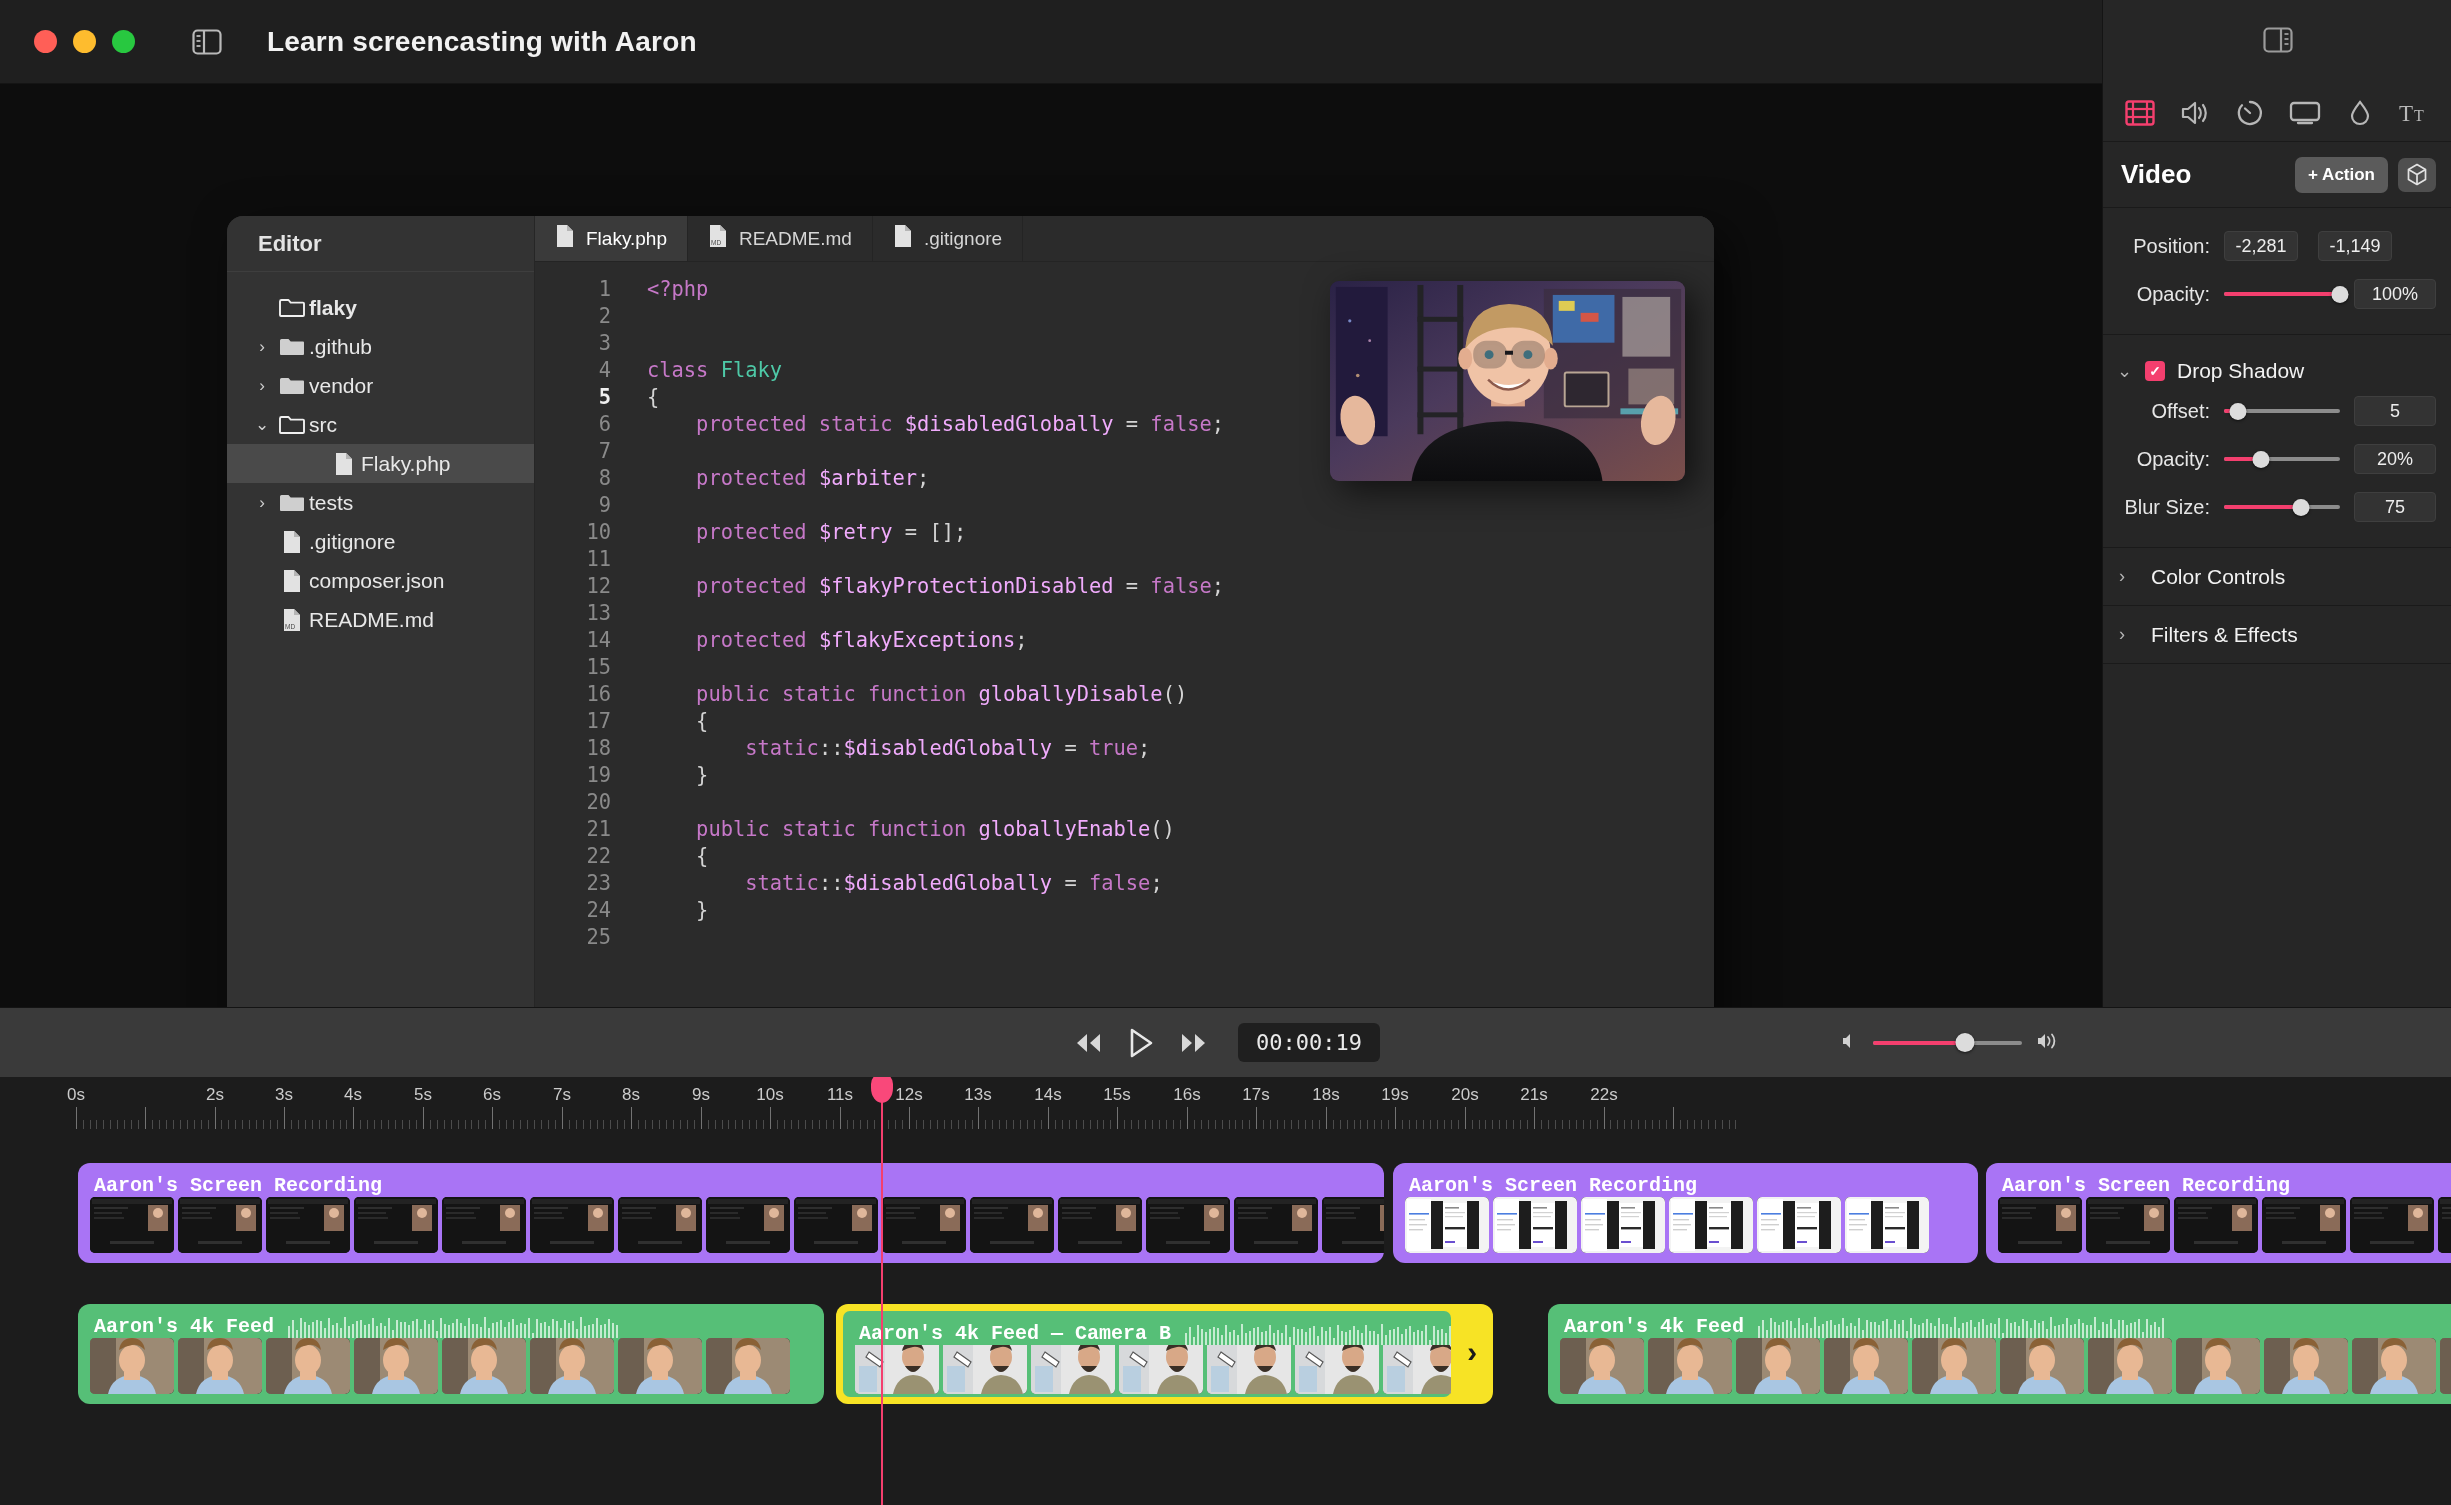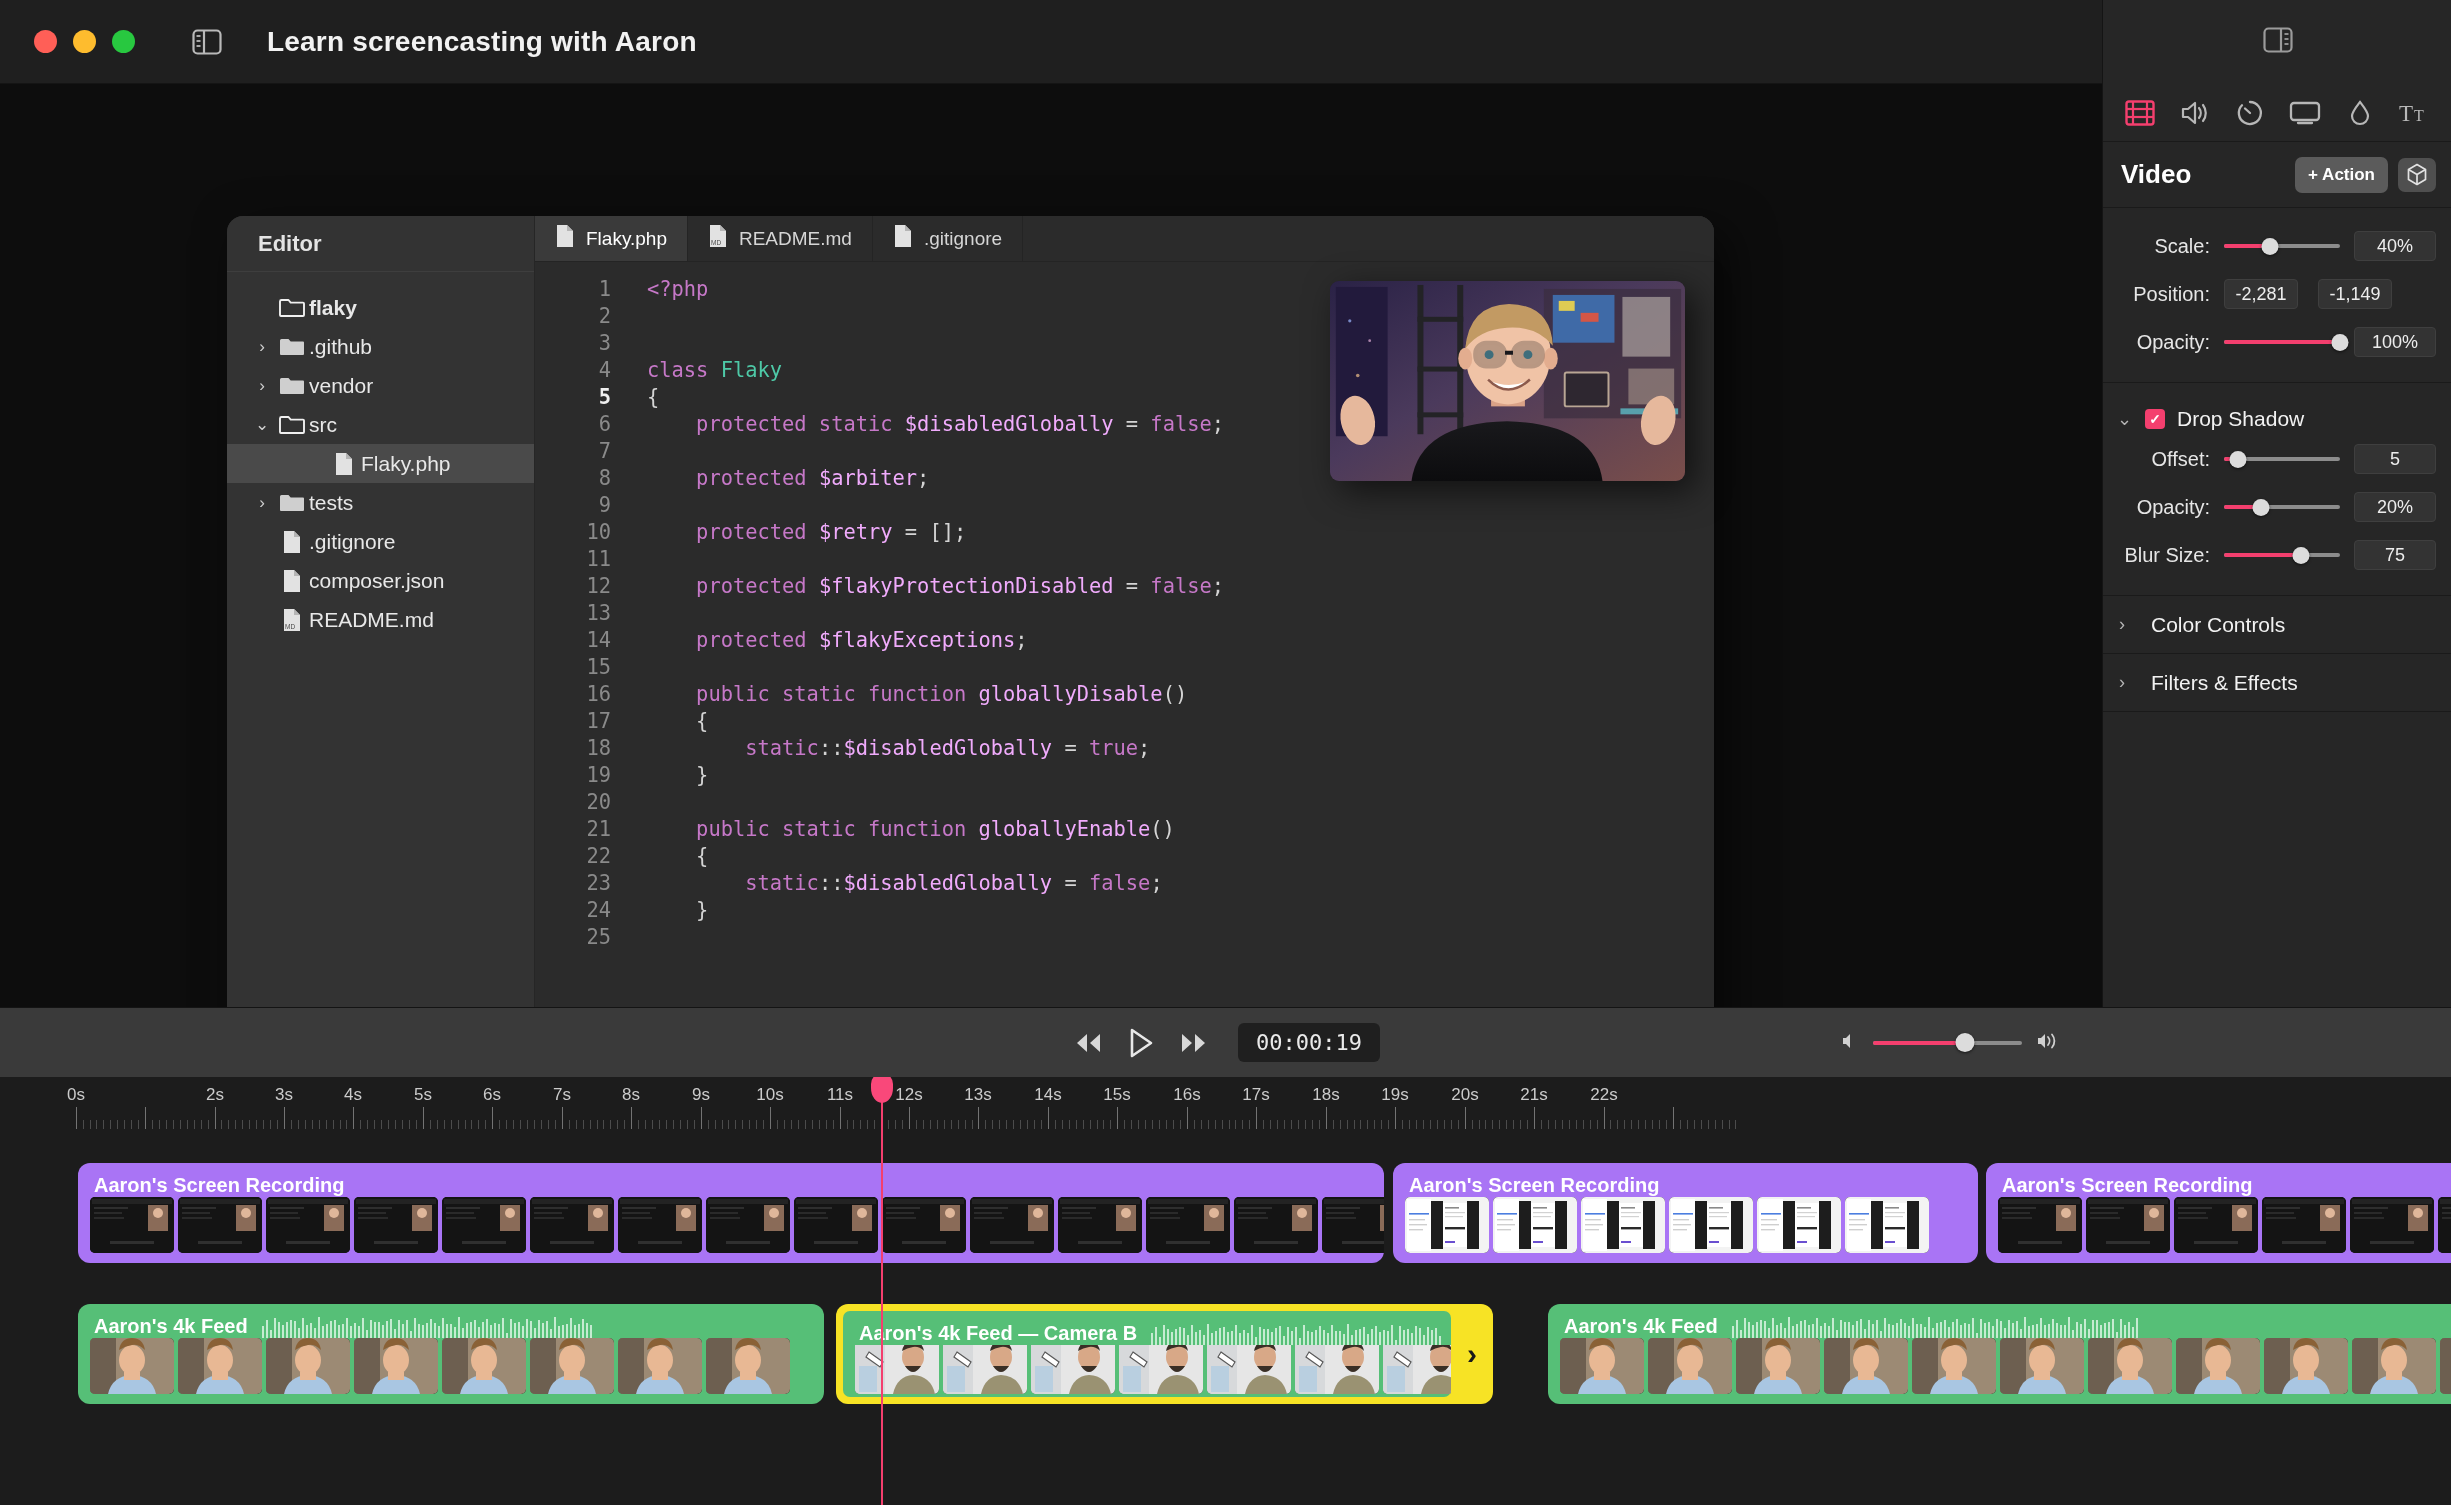--- a/index.html
+++ b/index.html
@@ -243,21 +243,21 @@
   .playhead {
     position: absolute; top: 0; bottom: 0; width: 2px;
     background: #f43f6e; z-index: 30;
   }
   .playhead .head {
     position: absolute; top: -4px; left: 50%; transform: translateX(-50%);
     width: 22px; height: 30px; background: #f9487a;
     border-radius: 11px 11px 50% 50%;
   }
 
-  .track { position: absolute; left: 0; right: 0; }
+  .track { position: absolute; left: 0; right: 0; font-family: Liberation Mono, monospace; }
   .clip {
     position: absolute; top: 0; height: 100%;
     border-radius: 12px; overflow: hidden;
     display: flex; flex-direction: column;
   }
   .clip.purple { background: #a974f5; }
   .clip.green { background: #56bf77; }
   .clip-title {
     color: #ffffff; font-size: 20px; font-weight: 700;
     padding: 11px 0 0 16px; white-space: nowrap;
@@ -558,29 +558,20 @@
         <div class="btn-action">+ Action</div>
         <div class="btn-cube">
           <svg width="22" height="23" viewBox="0 0 22 23">
               <path d="M11 1.5l8.5 5v10L11 21.5l-8.5-5v-10z" fill="none" stroke="#e2e2e2" stroke-width="1.7" stroke-linejoin="round"></path>
               <path d="M2.5 6.5L11 11.5l8.5-5M11 11.5v10" fill="none" stroke="#e2e2e2" stroke-width="1.7"></path>
             </svg>
         </div>
       </div>
 
       <div class="insp-section">
-        <div class="row">
-          <div class="rlabel">Scale:</div>
-          <div class="slider">
-            <div class="strack"></div>
-            <div class="sfill" id="scale-fill" style="width: 40%;"></div>
-            <div class="sknob" id="scale-knob" style="left: 40%;"></div>
-          </div>
-          <div class="numbox">40%</div>
-        </div>
 
         <div class="row">
           <div class="rlabel">Position:</div>
           <div style="flex:1 1 auto;display:flex;gap:10px;">
             <div class="numbox w2">-2,281</div>
             <div class="numbox w2">-1,149</div>
           </div>
         </div>
 
         <div class="row">

